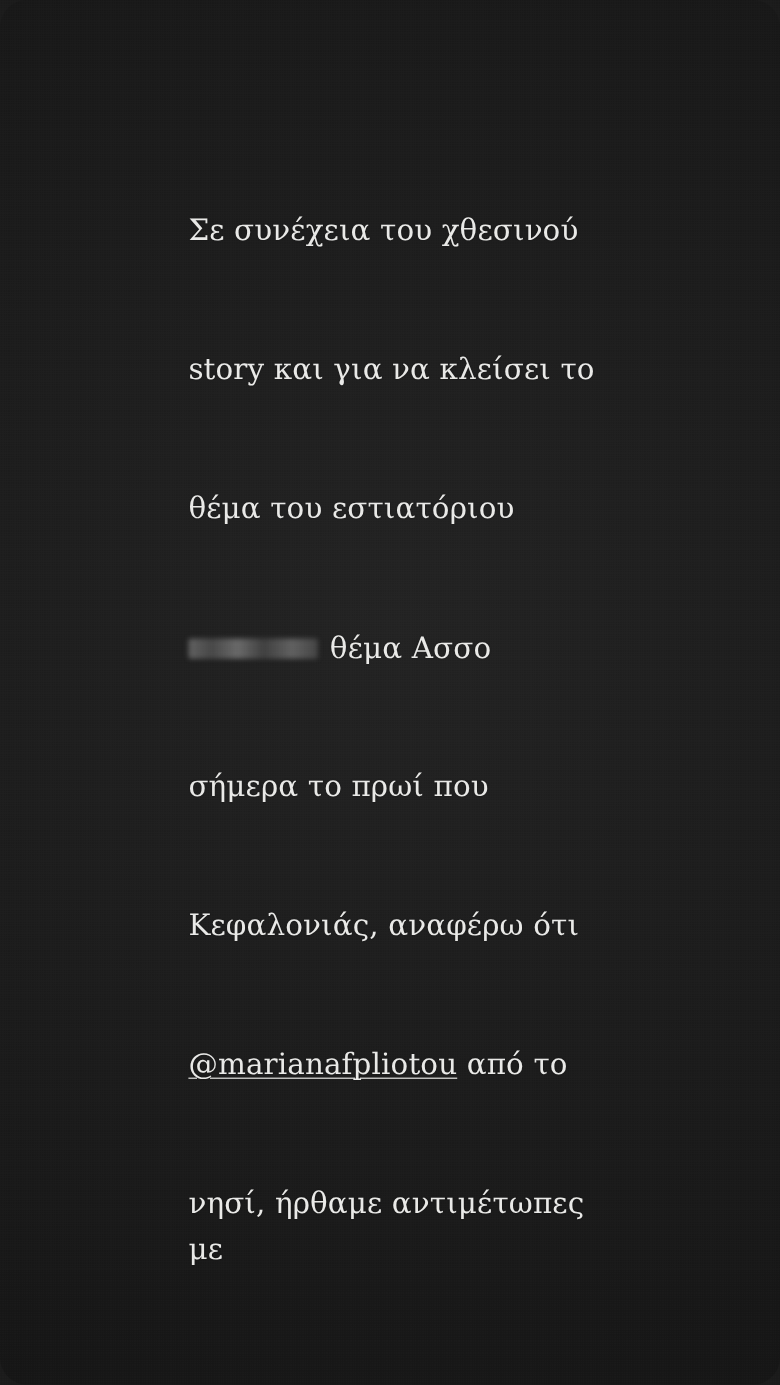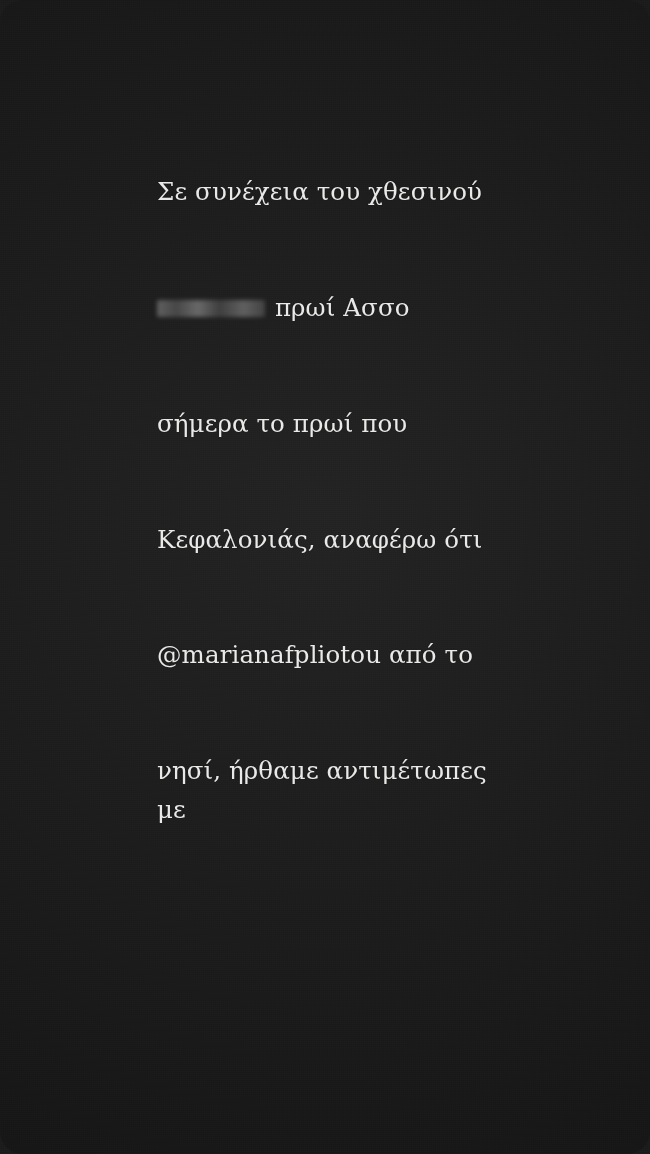--- a/index.html
+++ b/index.html
@@ -59,33 +59,36 @@
         rgba(150,150,150,0.55) 0%,
         rgba(120,120,120,0.45) 18%,
         rgba(165,165,165,0.55) 38%,
         rgba(110,110,110,0.40) 58%,
         rgba(155,155,155,0.52) 80%,
         rgba(115,115,115,0.42) 100%);
     filter: blur(2.2px);
     margin-right: 2px;
   }
   .mention {
+    text-decoration: underline;
     text-underline-offset: 3px;
     text-decoration-thickness: 1px;
   }
 </style>
 </head>
 <body>
 
 <div class="story">
   <div class="noise"></div>
 
   <div class="text-block">
     <span class="line">Σε συνέχεια του χθεσινού</span>
-    <span class="line"><span class="redacted"></span><span> πρωί Ασσο</span></span>
+    <span class="line">story και για να κλείσει το</span>
+    <span class="line">θέμα του εστιατόριου</span>
+    <span class="line"><span class="redacted"></span><span> θέμα Ασσο</span></span>
     <span class="line">σήμερα το πρωί που</span>
     <span class="line">Κεφαλονιάς, αναφέρω ότι</span>
     <span class="line"><span class="mention">@marianafpliotou</span><span> από το</span></span>
     <span class="line">νησί, ήρθαμε αντιμέτωπες με</span>
     
     
     
     
     
     

